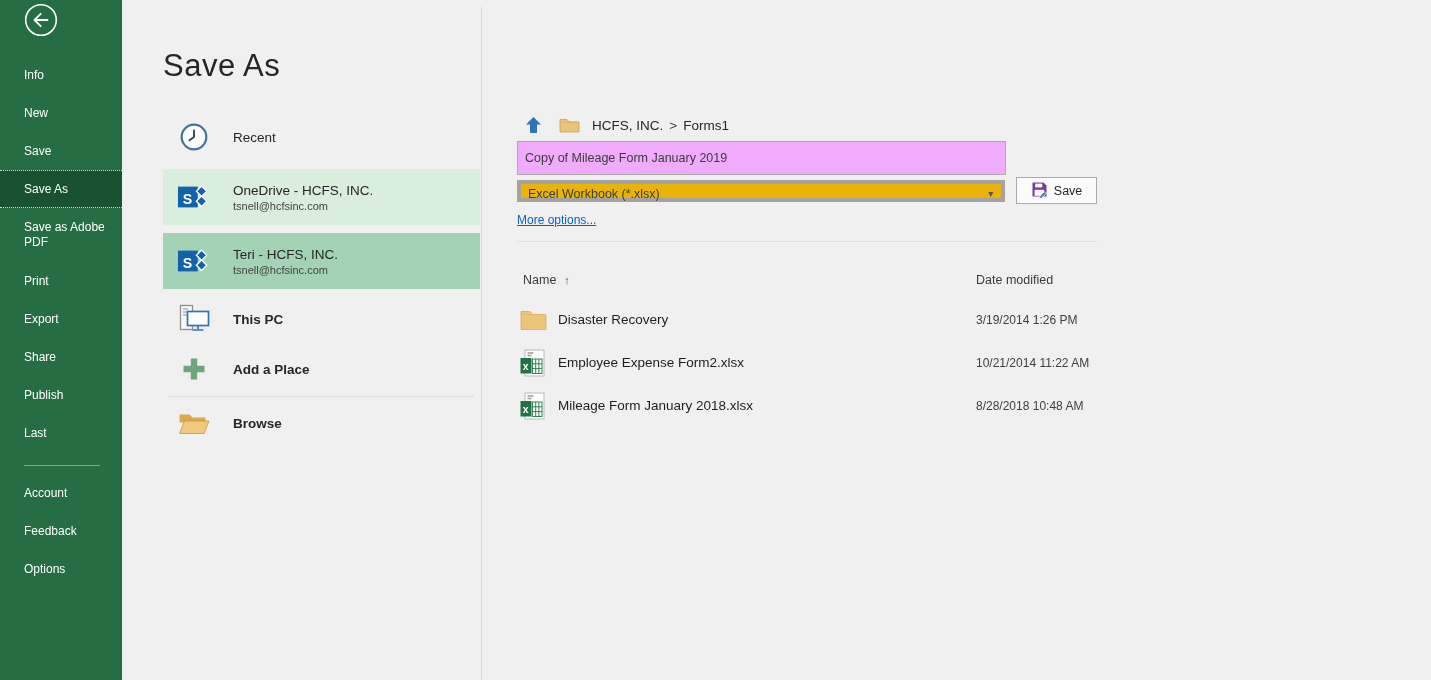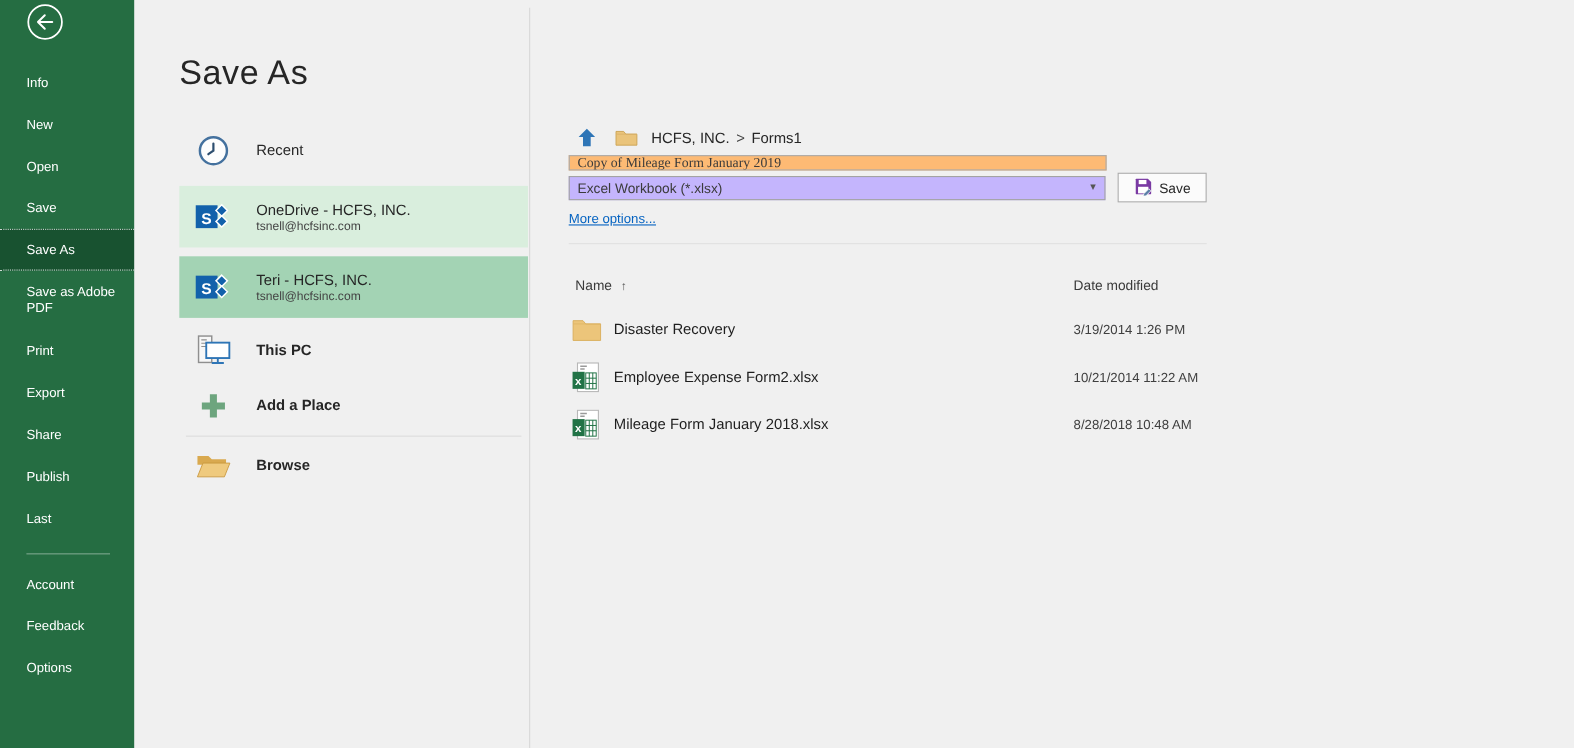--- a/index.html
+++ b/index.html
@@ -56,26 +56,26 @@
   .places-divider { height:1px; background:#dcdcdc; margin:5px 6px 4px 6px; }
 
   
   .savepanel { position:absolute; left:395px; top:114px; width:580px; }
   .breadcrumb-row { display:flex; align-items:center; height:22px; padding-left:8px; }
   .breadcrumb-row .up { width:17px; margin-right:17px; cursor:pointer; display:flex; }
   .breadcrumb-row .bfolder { width:21px; margin-right:12px; display:flex; }
   .breadcrumb { font-size:13.5px; color:#262626; white-space:nowrap; }
   .breadcrumb .sep { margin:0 6px; color:#444; }
   .filename-input {
-    margin-top:5px; width:489px; height:14px; border:1px solid #ababab; background:#fdba74;
-    font-family:Liberation Serif, serif; font-size:12.5px; color:#3b3b3b; padding:0 7px; outline:none; display:block;
+    margin-top:5px; width:489px; height:34px; border:1px solid #ababab; background:#f0abfc;
+    font-family:Liberation Sans, sans-serif; font-size:12.5px; color:#3b3b3b; padding:0 7px; outline:none; display:block;
   }
   .type-row { margin-top:5px; display:flex; align-items:flex-start; }
   .filetype-select {
-    position:relative; width:489px; height:22px; border:1px solid #a3a3a3; background:#c4b5fd;
+    position:relative; width:489px; height:22px; border:4px solid #a3a3a3; background:#eab308;
     font-size:12.5px; color:#3b3b3b; line-height:20px; padding:0 24px 0 7px; cursor:pointer;
   }
   .filetype-select .caret { position:absolute; right:8px; top:0; font-size:10px; color:#555; line-height:20px; }
   .save-btn {
     margin-left:11px; margin-top:-3px; width:81px; height:27px; background:#fbfbfb; border:1px solid #ababab;
     display:flex; align-items:center; justify-content:center; gap:6px; cursor:pointer;
     font-size:12.5px; color:#262626;
   }
   .more-options { margin-top:6px; }
   .more-options a { font-size:12px; color:#0563c1; text-decoration:underline; cursor:pointer; }
@@ -111,23 +111,20 @@
         <path d="M10.5 17h13M10.5 17l6.2-6.2M10.5 17l6.2 6.2" stroke="#fff" stroke-width="1.8" fill="none" stroke-linecap="round" stroke-linejoin="round"></path>
       </svg>
     </span>
   </div>
   <div class="snav">
     <div class="snav-item">
         <span>Info</span>
       </div>
     <div class="snav-item">
         <span>New</span>
-      </div>
-    <div class="snav-item">
-        <span>Open</span>
       </div>
     <div class="snav-item">
         <span>Save</span>
       </div>
     <div class="snav-item selected">
         <span>Save As</span>
       </div>
     <div class="snav-item two-line">
         <span>Save as Adobe PDF</span>
       </div>

